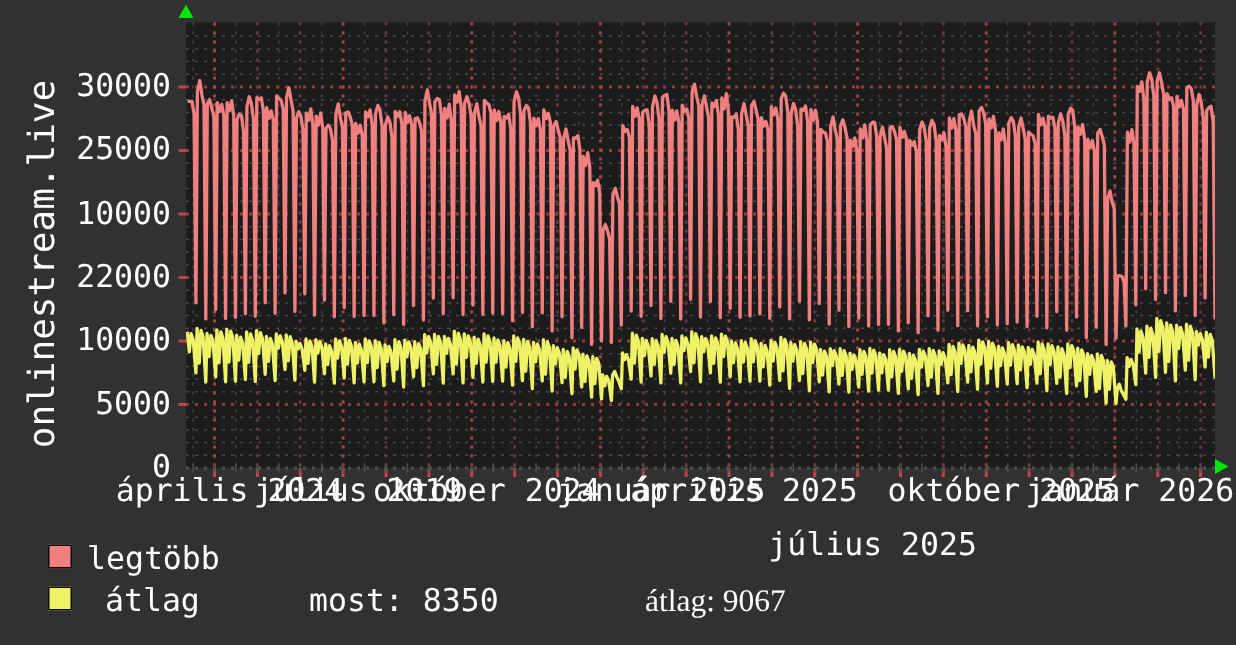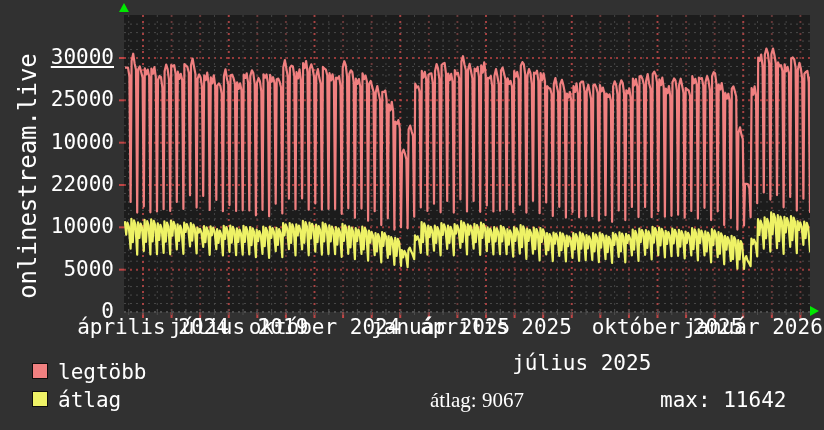--- a/index.html
+++ b/index.html
@@ -257,21 +257,21 @@
     <path d="M125.0 67.6 L126.6 67.6 L128.0 67.6 L129.4 76.2 L130.6 201.9 L131.6 61.0 L133.2 53.7 L134.6 63.4 L136.0 69.8 L137.2 212.6 L138.2 69.2 L139.8 66.4 L141.2 72.1 L142.6 77.7 L143.8 206.4 L144.8 68.4 L146.4 74.4 L147.8 69.6 L149.2 76.9 L150.4 212.3 L151.4 68.5 L153.0 73.8 L154.4 67.2 L155.8 77.0 L157.0 211.5 L158.0 79.8 L159.6 76.0 L161.0 77.1 L162.4 87.9 L163.6 209.2 L164.6 71.2 L166.2 64.5 L167.6 69.0 L169.0 79.6 L170.2 210.9 L171.2 65.1 L172.8 66.3 L174.2 65.2 L175.6 73.7 L176.8 201.9 L177.8 71.7 L179.4 78.9 L180.8 73.9 L182.2 80.1 L183.4 208.9 L184.4 64.0 L186.0 65.7 L187.4 66.9 L188.8 72.7 L190.0 195.3 L191.0 65.2 L192.6 58.5 L194.0 66.5 L195.4 73.9 L196.6 207.6 L197.6 78.7 L199.2 74.5 L200.6 77.4 L202.0 86.8 L203.2 195.9 L204.2 75.4 L205.8 80.1 L207.2 72.6 L208.6 83.7 L209.7 210.0 L210.8 77.4 L212.3 83.5 L213.8 75.3 L215.2 85.6 L216.3 200.0 L217.3 85.7 L218.9 83.5 L220.3 85.8 L221.7 93.6 L222.9 211.2 L223.9 76.3 L225.5 69.3 L226.9 78.6 L228.3 84.6 L229.5 205.1 L230.5 75.2 L232.1 74.7 L233.5 77.9 L234.9 83.5 L236.1 211.0 L237.1 82.3 L238.7 88.9 L240.1 83.4 L241.5 90.3 L242.7 210.3 L243.7 74.6 L245.3 77.9 L246.7 73.3 L248.1 82.9 L249.3 210.4 L250.3 75.9 L251.9 70.3 L253.3 73.1 L254.7 84.1 L255.9 215.3 L256.9 83.3 L258.5 78.0 L259.9 81.2 L261.3 91.3 L262.5 209.8 L263.5 74.3 L265.1 77.7 L266.5 74.5 L267.9 82.6 L269.1 216.3 L270.1 74.9 L271.7 81.7 L273.1 77.2 L274.5 83.2 L275.7 203.7 L276.7 79.2 L278.3 78.6 L279.7 81.9 L281.1 87.4 L282.3 213.4 L283.3 67.3 L284.9 60.0 L286.3 68.4 L287.7 75.9 L288.9 198.7 L289.9 67.8 L291.5 65.6 L292.9 66.4 L294.3 76.4 L295.5 209.2 L296.5 72.2 L298.1 78.5 L299.5 69.4 L300.9 80.6 L302.1 198.5 L303.1 63.2 L304.7 68.1 L306.1 61.0 L307.5 72.0 L308.7 209.7 L309.7 68.8 L311.3 64.4 L312.7 69.0 L314.1 77.3 L315.3 203.4 L316.3 75.5 L317.9 69.1 L319.3 77.8 L320.7 83.7 L321.9 209.6 L322.9 66.9 L324.5 68.7 L325.9 69.7 L327.3 75.4 L328.5 208.9 L329.5 73.2 L331.1 80.4 L332.5 74.3 L333.9 81.6 L335.1 209.0 L336.1 77.6 L337.7 78.6 L339.1 76.2 L340.5 85.8 L341.7 213.8 L342.7 68.1 L344.3 61.2 L345.7 65.2 L347.1 76.7 L348.3 208.3 L349.3 74.0 L350.9 70.3 L352.3 71.9 L353.7 82.4 L354.9 217.8 L355.9 78.7 L357.5 83.9 L358.9 79.0 L360.3 86.9 L361.5 208.6 L362.5 73.3 L364.1 79.1 L365.5 75.6 L366.9 81.6 L368.1 220.7 L369.1 83.8 L370.7 81.0 L372.1 86.4 L373.5 91.8 L374.7 211.2 L375.7 92.4 L377.3 86.0 L378.7 93.4 L380.1 100.1 L381.3 225.1 L382.3 91.9 L383.9 92.0 L385.3 90.5 L386.6 99.6 L387.8 218.3 L388.8 104.3 L390.4 110.4 L391.8 101.8 L393.2 111.6 L394.4 229.6 L395.4 121.7 L397.0 123.8 L398.4 120.1 L399.8 128.4 L401.0 227.2 L402.0 153.7 L403.6 149.7 L405.0 153.9 L406.4 159.2 L407.6 228.3 L408.6 129.5 L410.2 125.6 L411.6 131.3 L413.0 135.9 L414.2 216.7 L415.2 83.7 L416.8 87.5 L418.2 86.3 L419.6 91.7 L420.8 207.4 L421.8 70.9 L423.4 77.6 L424.8 71.9 L426.2 79.3 L427.4 210.9 L428.4 74.8 L430.0 73.5 L431.4 73.3 L432.8 83.1 L434.0 203.7 L435.0 71.2 L436.6 64.0 L438.0 68.4 L439.4 79.7 L440.6 212.3 L441.6 65.0 L443.2 63.5 L444.6 63.0 L446.0 73.7 L447.2 200.9 L448.2 73.5 L449.8 80.1 L451.2 73.9 L452.6 81.9 L453.8 212.6 L454.8 70.1 L456.4 74.3 L457.8 72.6 L459.2 78.6 L460.4 199.5 L461.4 61.3 L463.0 56.2 L464.4 64.2 L465.8 70.1 L467.0 211.4 L468.0 70.1 L469.6 63.9 L471.0 71.0 L472.4 78.6 L473.6 201.0 L474.6 68.6 L476.2 71.1 L477.6 67.0 L479.0 77.1 L480.2 211.8 L481.2 65.3 L482.8 72.6 L484.2 62.4 L485.6 73.9 L486.8 205.5 L487.8 77.9 L489.4 78.3 L490.8 76.0 L492.2 86.1 L493.4 211.5 L494.4 75.9 L496.0 69.0 L497.4 76.3 L498.8 84.2 L500.0 210.7 L501.0 70.7 L502.6 67.6 L504.0 73.2 L505.4 79.2 L506.6 209.3 L507.6 78.4 L509.2 84.0 L510.6 81.0 L512.0 86.6 L513.2 212.2 L514.2 71.1 L515.8 76.6 L517.2 72.0 L518.6 79.6 L519.8 204.7 L520.8 65.8 L522.4 62.1 L523.8 64.1 L525.2 74.4 L526.4 212.6 L527.4 75.7 L529.0 69.0 L530.4 72.9 L531.8 84.0 L533.0 200.8 L534.0 72.7 L535.6 73.5 L537.0 70.7 L538.4 81.1 L539.6 213.2 L540.6 73.0 L542.2 80.1 L543.6 73.4 L545.0 81.4 L546.2 202.4 L547.2 86.2 L548.8 88.1 L550.2 88.5 L551.6 94.1 L552.8 216.0 L553.8 84.1 L555.4 78.0 L556.8 86.6 L558.1 92.1 L559.3 206.8 L560.3 84.1 L561.9 79.8 L563.3 84.9 L564.7 92.1 L565.9 217.6 L566.9 93.5 L568.5 97.6 L569.9 92.0 L571.3 101.1 L572.5 212.0 L573.5 86.0 L575.1 92.0 L576.5 83.3 L577.9 93.9 L579.1 217.3 L580.1 83.4 L581.7 81.5 L583.1 81.6 L584.5 91.4 L585.7 216.3 L586.7 91.3 L588.3 84.7 L589.7 91.7 L591.1 99.0 L592.3 216.2 L593.3 85.2 L594.9 84.4 L596.3 87.6 L597.7 93.1 L598.9 220.6 L599.9 85.0 L601.5 91.5 L602.9 87.6 L604.3 93.0 L605.5 215.2 L606.5 93.6 L608.1 96.9 L609.5 94.3 L610.9 101.3 L612.1 221.8 L613.1 86.5 L614.7 81.4 L616.1 84.9 L617.5 94.4 L618.7 210.5 L619.7 85.7 L621.3 80.3 L622.7 83.0 L624.1 93.6 L625.3 220.1 L626.3 90.3 L627.9 93.2 L629.3 88.5 L630.7 98.0 L631.9 206.9 L632.9 78.6 L634.5 85.4 L635.9 79.1 L637.3 86.8 L638.5 217.1 L639.5 76.4 L641.1 76.1 L642.5 78.9 L643.9 84.7 L645.1 207.1 L646.1 81.0 L647.7 74.1 L649.1 83.5 L650.5 89.1 L651.7 217.2 L652.7 74.1 L654.3 71.6 L655.7 74.9 L657.1 82.5 L658.3 211.1 L659.3 79.3 L660.9 85.2 L662.3 77.6 L663.7 87.4 L664.9 216.7 L665.9 88.6 L667.5 93.2 L668.9 86.0 L670.3 96.5 L671.5 215.8 L672.5 82.4 L674.1 78.4 L675.5 80.6 L676.9 90.4 L678.1 214.7 L679.1 85.0 L680.7 78.7 L682.1 85.5 L683.5 92.9 L684.7 217.7 L685.7 88.1 L687.3 89.5 L688.7 90.5 L690.1 95.9 L691.3 210.9 L692.3 76.2 L693.9 83.3 L695.3 78.8 L696.7 84.5 L697.9 218.6 L698.9 77.5 L700.5 78.8 L701.9 78.1 L703.3 85.7 L704.5 207.8 L705.5 82.3 L707.1 76.0 L708.5 80.6 L709.9 90.4 L711.1 220.1 L712.1 76.2 L713.7 72.2 L715.1 73.3 L716.5 84.4 L717.7 211.3 L718.7 84.7 L720.3 89.5 L721.7 83.0 L723.1 92.7 L724.2 225.0 L725.3 93.1 L726.9 98.6 L728.3 93.7 L729.6 100.8 L730.8 218.1 L731.8 88.7 L733.4 86.3 L734.8 91.1 L736.2 96.5 L737.4 229.6 L738.4 132.6 L740.0 127.3 L741.4 134.6 L742.8 138.9 L744.0 225.4 L745.0 183.9 L746.6 183.8 L748.0 184.3 L749.4 188.4 L750.6 217.3 L751.6 88.1 L753.2 94.7 L754.6 86.4 L756.0 96.0 L757.2 203.2 L758.2 57.6 L759.8 60.8 L761.2 54.6 L762.6 66.5 L763.8 192.5 L764.8 54.8 L766.4 48.5 L767.8 52.9 L769.2 63.8 L770.4 199.6 L771.4 54.2 L773.0 48.5 L774.4 55.0 L775.8 63.3 L777.0 195.1 L778.0 62.4 L779.6 66.3 L781.0 65.1 L782.4 71.1 L783.6 207.3 L784.6 64.3 L786.2 71.3 L787.6 66.9 L789.0 72.9 L790.2 197.0 L791.2 58.6 L792.8 57.5 L794.2 59.2 L795.6 67.5 L796.8 210.4 L797.8 70.1 L799.4 62.9 L800.8 68.3 L802.2 78.6 L803.4 198.7 L804.4 73.7 L806.0 71.8 L807.4 70.8 L808.8 82.0 L810.0 212.1 L810.0 76.6 " fill="none" stroke="#f08080" stroke-width="2.2" stroke-linejoin="round" clip-path="url(#pc)"></path>
     <path d="M124.8 221.1 L126.2 234.6 L127.4 222.5 L128.8 226.6 L130.6 248.6 L131.4 218.9 L132.8 242.1 L134.0 220.3 L135.4 224.5 L137.2 254.7 L138.0 222.3 L139.4 237.8 L140.6 223.6 L142.0 227.6 L143.8 251.2 L144.6 219.9 L146.0 241.9 L147.2 221.2 L148.6 225.4 L150.4 254.5 L151.2 219.4 L152.6 241.4 L153.8 220.8 L155.2 225.0 L157.0 254.1 L157.8 223.4 L159.2 240.0 L160.4 224.8 L161.8 228.8 L163.6 253.0 L164.4 221.3 L165.8 241.6 L167.0 222.6 L168.4 226.7 L170.2 254.3 L171.0 220.5 L172.4 235.7 L173.6 221.8 L175.0 225.9 L176.8 249.5 L177.6 224.3 L179.0 240.9 L180.2 225.6 L181.6 229.6 L183.4 253.8 L184.2 222.6 L185.6 232.0 L186.8 224.0 L188.2 228.0 L190.0 246.4 L190.8 223.2 L192.2 240.6 L193.4 224.5 L194.8 228.5 L196.6 253.4 L197.4 227.6 L198.8 232.6 L200.0 228.9 L201.4 232.7 L203.2 246.9 L204.0 226.0 L205.4 242.2 L206.6 227.3 L208.0 231.2 L209.7 254.8 L210.6 226.4 L211.9 235.4 L213.2 227.6 L214.6 231.5 L216.3 249.2 L217.1 229.2 L218.5 243.0 L219.7 230.5 L221.1 234.2 L222.9 255.4 L223.7 225.9 L225.1 238.8 L226.3 227.2 L227.7 231.1 L229.5 252.0 L230.3 225.6 L231.7 242.7 L232.9 226.9 L234.3 230.8 L236.1 255.2 L236.9 228.3 L238.3 242.0 L239.5 229.5 L240.9 233.3 L242.7 254.6 L243.5 225.9 L244.9 241.8 L246.1 227.2 L247.5 231.1 L249.3 254.5 L250.1 227.1 L251.5 245.1 L252.7 228.3 L254.1 232.2 L255.9 257.1 L256.7 229.7 L258.1 241.1 L259.3 231.0 L260.7 234.7 L262.5 253.9 L263.3 226.5 L264.7 246.1 L265.9 227.8 L267.3 231.7 L269.1 258.0 L269.9 226.7 L271.3 237.9 L272.5 228.0 L273.9 231.8 L275.7 251.2 L276.5 227.8 L277.9 245.0 L279.1 229.1 L280.5 232.9 L282.3 257.1 L283.1 223.1 L284.5 235.4 L285.7 224.4 L287.1 228.4 L288.9 249.2 L289.7 223.0 L291.1 242.9 L292.3 224.3 L293.7 228.3 L295.5 255.4 L296.3 224.3 L297.7 235.5 L298.9 225.6 L300.3 229.6 L302.1 249.3 L302.9 220.8 L304.3 242.8 L305.5 222.1 L306.9 226.3 L308.7 255.3 L309.5 222.6 L310.9 238.3 L312.1 223.9 L313.5 227.9 L315.3 251.6 L316.1 224.7 L317.5 242.2 L318.7 226.1 L320.1 230.0 L321.9 254.7 L322.7 222.6 L324.1 241.4 L325.3 223.9 L326.7 228.0 L328.5 254.2 L329.3 225.3 L330.7 241.4 L331.9 226.6 L333.3 230.5 L335.1 254.1 L335.9 227.1 L337.3 244.7 L338.5 228.4 L339.9 232.2 L341.7 256.8 L342.5 223.9 L343.9 240.9 L345.1 225.3 L346.5 229.2 L348.3 253.8 L349.1 226.3 L350.5 247.5 L351.7 227.6 L353.1 231.5 L354.9 259.1 L355.7 228.2 L357.1 241.2 L358.3 229.5 L359.7 233.3 L361.5 253.9 L362.3 226.5 L363.7 249.5 L364.9 227.8 L366.3 231.7 L368.1 260.7 L368.9 230.5 L370.3 242.6 L371.5 231.8 L372.9 235.4 L374.7 255.1 L375.5 233.0 L376.9 251.5 L378.1 234.2 L379.5 237.8 L381.3 262.4 L382.1 232.0 L383.4 246.0 L384.6 233.2 L386.1 236.8 L387.8 257.9 L388.6 236.1 L390.0 254.4 L391.2 237.2 L392.6 240.6 L394.4 264.8 L395.2 237.8 L396.6 255.8 L397.8 238.9 L399.2 242.2 L401.0 265.9 L401.8 250.0 L403.2 257.3 L404.4 250.9 L405.8 253.7 L407.6 267.1 L408.4 250.1 L409.8 247.6 L411.0 251.0 L412.4 253.8 L414.2 259.2 L415.0 235.3 L416.4 239.8 L417.6 236.4 L419.0 239.9 L420.8 252.8 L421.6 222.1 L423.0 242.1 L424.2 223.4 L425.6 227.5 L427.4 254.7 L428.2 225.6 L429.6 237.0 L430.8 226.9 L432.2 230.8 L434.0 250.6 L434.8 225.7 L436.2 242.9 L437.4 227.0 L438.8 230.9 L440.6 255.3 L441.4 223.0 L442.8 234.9 L444.0 224.4 L445.4 228.4 L447.2 248.8 L448.0 225.6 L449.4 242.9 L450.6 226.9 L452.0 230.8 L453.8 255.3 L454.6 224.0 L456.0 233.7 L457.2 225.3 L458.6 229.3 L460.4 247.8 L461.2 221.1 L462.6 241.9 L463.8 222.5 L465.2 226.6 L467.0 254.5 L467.8 224.4 L469.2 234.6 L470.4 225.7 L471.8 229.6 L473.6 248.6 L474.4 223.9 L475.8 242.2 L477.0 225.2 L478.4 229.1 L480.2 254.8 L481.0 222.7 L482.4 237.8 L483.6 224.1 L485.0 228.1 L486.8 251.2 L487.6 227.3 L489.0 241.9 L490.2 228.6 L491.6 232.4 L493.4 254.5 L494.2 227.1 L495.6 241.4 L496.8 228.3 L498.2 232.2 L500.0 254.1 L500.8 225.8 L502.2 241.3 L503.4 227.1 L504.8 230.9 L506.6 254.1 L507.4 229.0 L508.8 244.6 L510.0 230.3 L511.4 234.0 L513.2 256.7 L514.0 227.0 L515.4 240.8 L516.6 228.3 L518.0 232.1 L519.8 253.6 L520.6 225.0 L522.0 247.2 L523.2 226.3 L524.6 230.2 L526.4 258.9 L527.2 228.5 L528.6 240.8 L529.8 229.8 L531.2 233.5 L533.0 253.7 L533.8 227.7 L535.2 249.1 L536.4 229.0 L537.8 232.8 L539.6 260.5 L540.4 228.1 L541.8 241.8 L543.0 229.4 L544.4 233.1 L546.2 254.5 L547.0 233.0 L548.4 250.1 L549.6 234.1 L551.0 237.7 L552.8 261.2 L553.5 232.5 L555.0 243.7 L556.1 233.7 L557.5 237.3 L559.3 256.0 L560.1 232.5 L561.5 250.2 L562.7 233.7 L564.1 237.3 L565.9 261.4 L566.7 235.5 L568.1 246.2 L569.3 236.7 L570.7 240.1 L572.5 258.0 L573.3 233.1 L574.7 249.5 L575.9 234.2 L577.3 237.8 L579.1 260.8 L579.9 232.3 L581.3 248.7 L582.5 233.5 L583.9 237.1 L585.7 260.1 L586.5 235.2 L587.9 248.5 L589.1 236.4 L590.5 239.8 L592.3 260.0 L593.1 233.1 L594.5 251.3 L595.7 234.3 L597.1 237.9 L598.9 262.2 L599.7 232.9 L601.1 247.6 L602.3 234.1 L603.7 237.6 L605.5 259.2 L606.3 235.6 L607.7 252.2 L608.9 236.8 L610.3 240.2 L612.1 263.0 L612.9 232.9 L614.3 244.8 L615.5 234.1 L616.9 237.7 L618.7 257.0 L619.5 232.4 L620.9 251.4 L622.1 233.6 L623.5 237.2 L625.3 262.3 L626.1 233.9 L627.5 242.9 L628.7 235.1 L630.1 238.6 L631.9 255.3 L632.7 229.6 L634.1 249.7 L635.3 230.9 L636.7 234.6 L638.5 261.0 L639.3 228.7 L640.7 242.2 L641.9 230.0 L643.3 233.7 L645.1 254.8 L645.9 230.2 L647.3 247.9 L648.5 231.4 L649.9 235.1 L651.7 259.5 L652.5 226.8 L653.9 242.7 L655.1 228.0 L656.5 231.9 L658.3 255.2 L659.1 227.6 L660.5 245.5 L661.7 228.8 L663.1 232.6 L664.9 257.5 L665.7 230.8 L667.1 243.8 L668.3 232.0 L669.7 235.7 L671.5 256.1 L672.3 228.5 L673.7 243.4 L674.9 229.8 L676.3 233.5 L678.1 255.8 L678.9 229.9 L680.3 246.6 L681.5 231.2 L682.9 234.8 L684.7 258.4 L685.5 231.6 L686.9 242.9 L688.1 232.9 L689.5 236.5 L691.3 255.4 L692.1 228.0 L693.5 249.2 L694.7 229.3 L696.1 233.1 L697.9 260.5 L698.7 229.3 L700.1 243.0 L701.3 230.5 L702.7 234.2 L704.5 255.5 L705.3 231.3 L706.7 251.4 L707.9 232.5 L709.3 236.2 L711.1 262.3 L711.9 229.2 L713.3 245.1 L714.5 230.4 L715.9 234.1 L717.7 257.2 L718.5 232.1 L719.9 253.8 L721.1 233.3 L722.5 236.9 L724.2 264.3 L725.0 235.8 L726.5 249.6 L727.6 237.0 L729.0 240.4 L730.8 260.9 L731.6 235.9 L733.0 259.1 L734.2 237.0 L735.6 240.4 L737.4 268.7 L738.2 240.2 L739.6 259.5 L740.8 241.2 L742.2 244.5 L744.0 269.0 L744.8 259.4 L746.2 256.1 L747.4 260.2 L748.8 262.6 L750.6 266.2 L751.4 238.5 L752.8 244.2 L754.0 239.6 L755.4 242.9 L757.2 256.4 L758.0 219.2 L759.4 234.8 L760.6 220.6 L762.0 224.8 L763.8 248.7 L764.6 217.4 L766.0 238.3 L767.2 218.8 L768.6 223.1 L770.4 251.6 L771.2 212.3 L772.6 234.2 L773.8 213.8 L775.2 218.3 L777.0 248.2 L777.8 215.2 L779.2 241.1 L780.4 216.7 L781.8 221.0 L783.6 253.9 L784.4 216.8 L785.8 232.4 L787.0 218.2 L788.4 222.5 L790.2 246.8 L791.0 216.1 L792.4 240.1 L793.6 217.5 L795.0 221.8 L796.8 253.1 L797.6 221.0 L799.0 230.0 L800.2 222.4 L801.6 226.5 L803.4 244.8 L804.2 221.5 L805.6 238.1 L806.8 222.9 L808.2 227.0 L810.0 251.4 L810.0 241.3 " fill="none" stroke="#eef266" stroke-width="2.2" stroke-linejoin="round" clip-path="url(#pc)"></path>
   </svg>
 
 <div class="arrow-up"></div>
 <div class="arrow-right"></div>
 
 <div id="vtitle" class="abs">onlinestream.live</div>
 
 <div id="ylabels">
-    <span class="ylab" style="top: 47px; text-decoration: underline;">30000</span>
+    <span class="ylab" style="top: 47px;">30000</span>
     <span class="ylab" style="top: 89.3333px;">25000</span>
     <span class="ylab" style="top: 131.667px;">10000</span>
     <span class="ylab" style="top: 174px;">22000</span>
     <span class="ylab" style="top: 216.333px;">10000</span>
     <span class="ylab" style="top: 258.667px;">5000</span>
     <span class="ylab" style="top: 301px;">0</span>
   </div>
 
 <div id="xlabels">
     <span class="xlab" style="left: 53px;">április 2024</span>
@@ -283,16 +283,16 @@
     <span class="xlab" style="left: 567.5px;">október 2025</span>
     <span class="xlab" style="left: 653.25px;">január 2026</span>
   </div>
 
 <div id="legend-row-1">
   <span class="swatch" style="background: rgb(240, 128, 128);"></span>
   <span class="leglab" style="left:58px;">legtöbb</span>
 </div>
 <div id="legend-row-2">
   <span class="swatch" style="background: rgb(238, 242, 102);"></span>
-  <span class="leglab" style="left:58px;">átlag</span>
+  <span class="leglab" style="left:70px;">átlag</span>
+  <span class="leglab" style="left:206px;">most: 8350</span>
   <span class="leglab" style="left:430px;font-family:Liberation Serif, serif;">átlag: 9067</span>
-  <span class="leglab" style="left:660px;">max: 11642</span>
 </div>
 
 </body></html>

